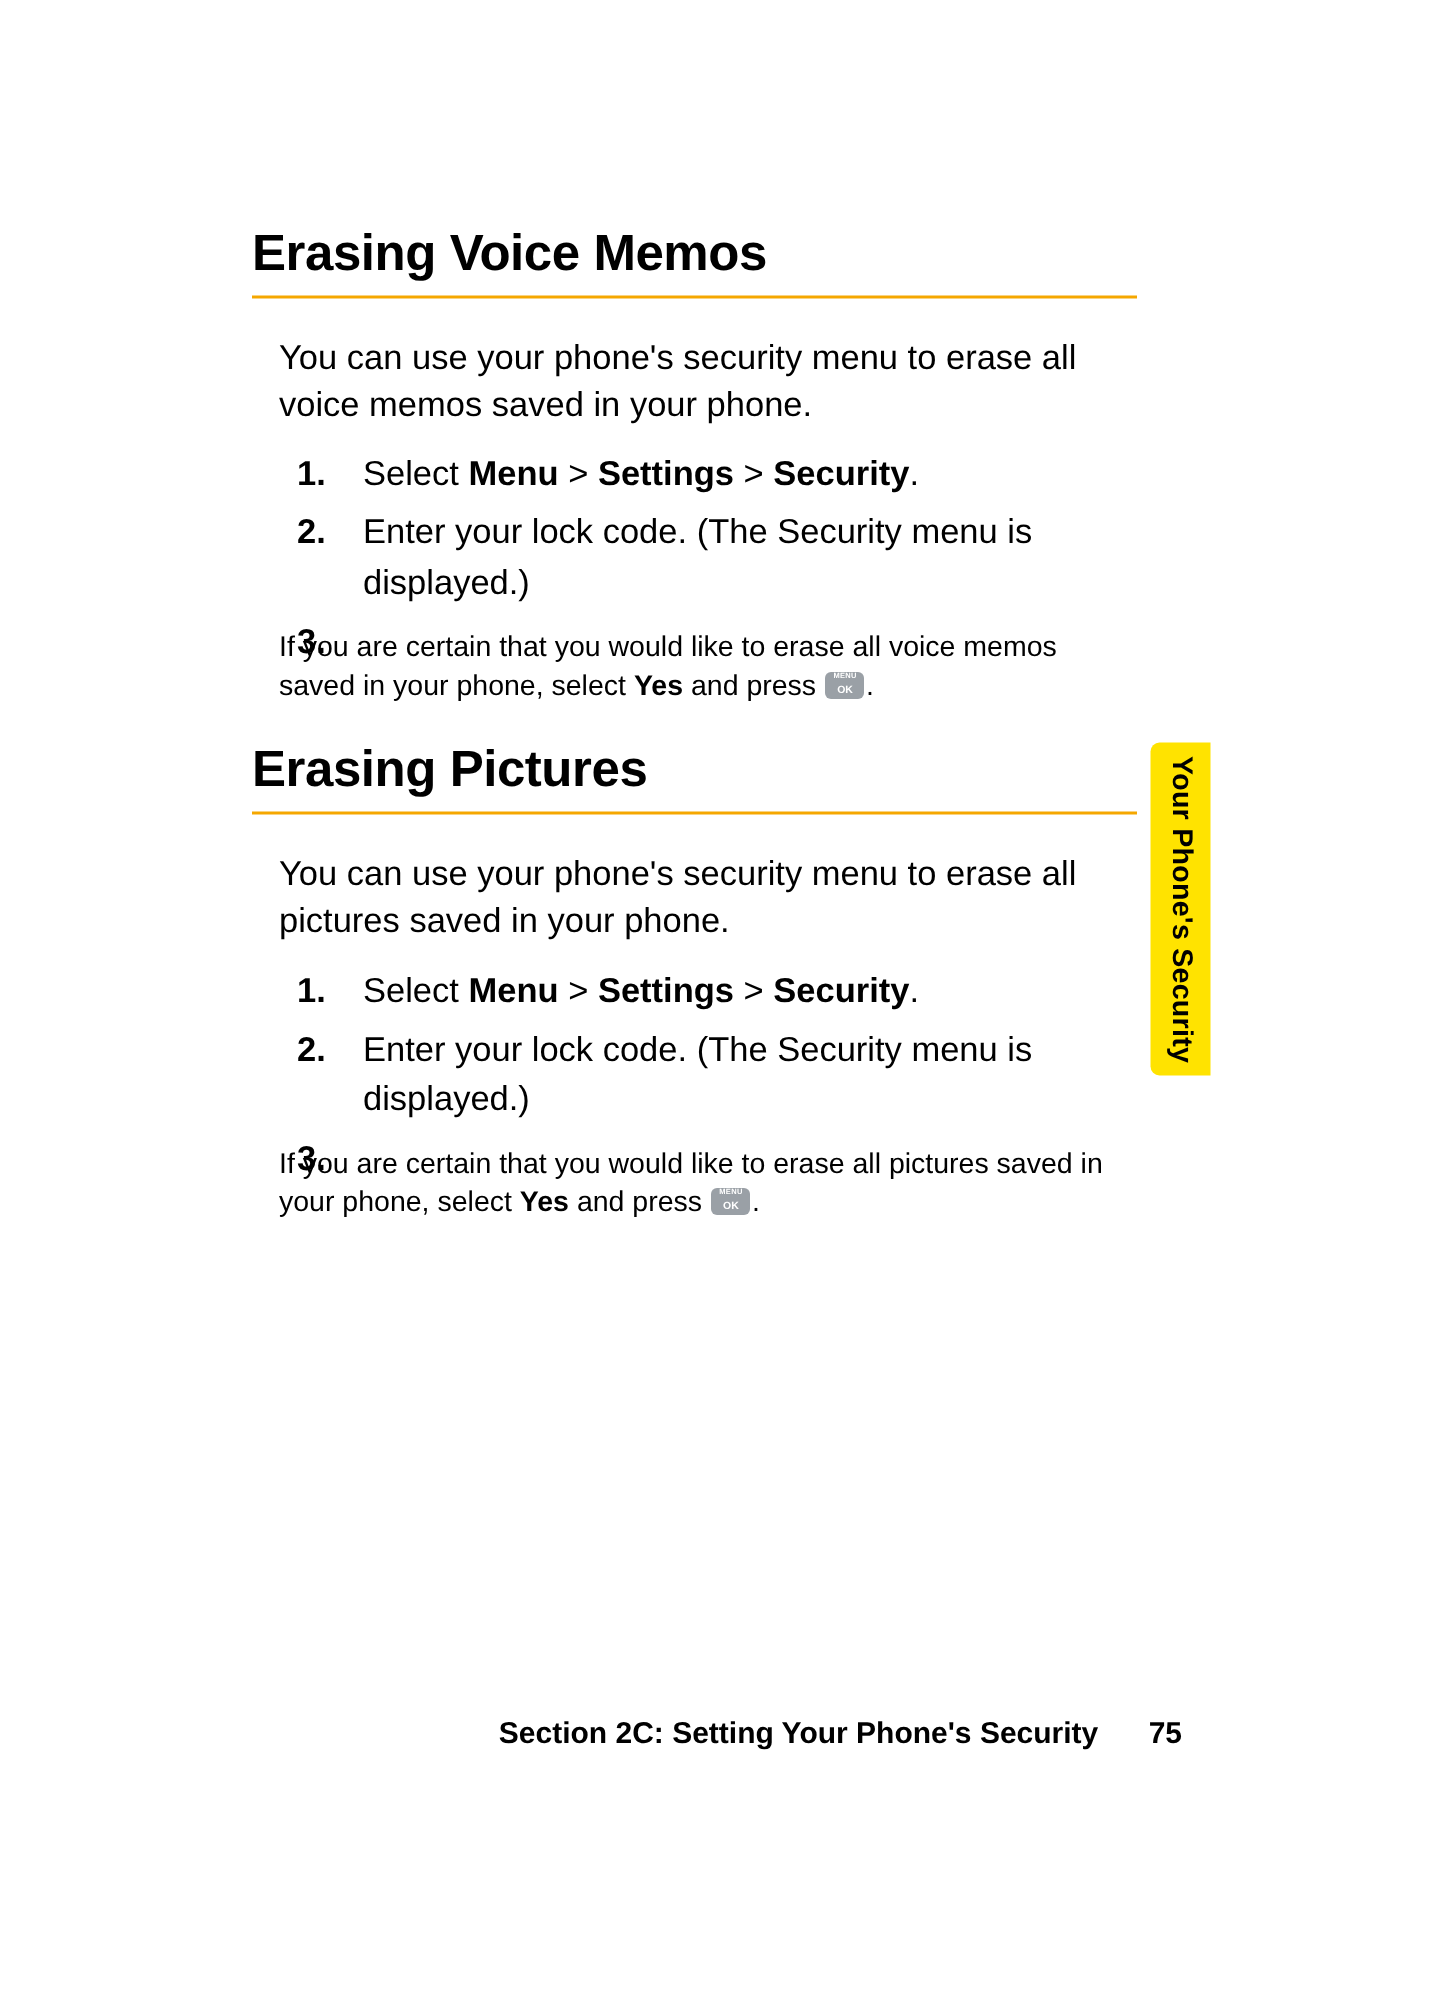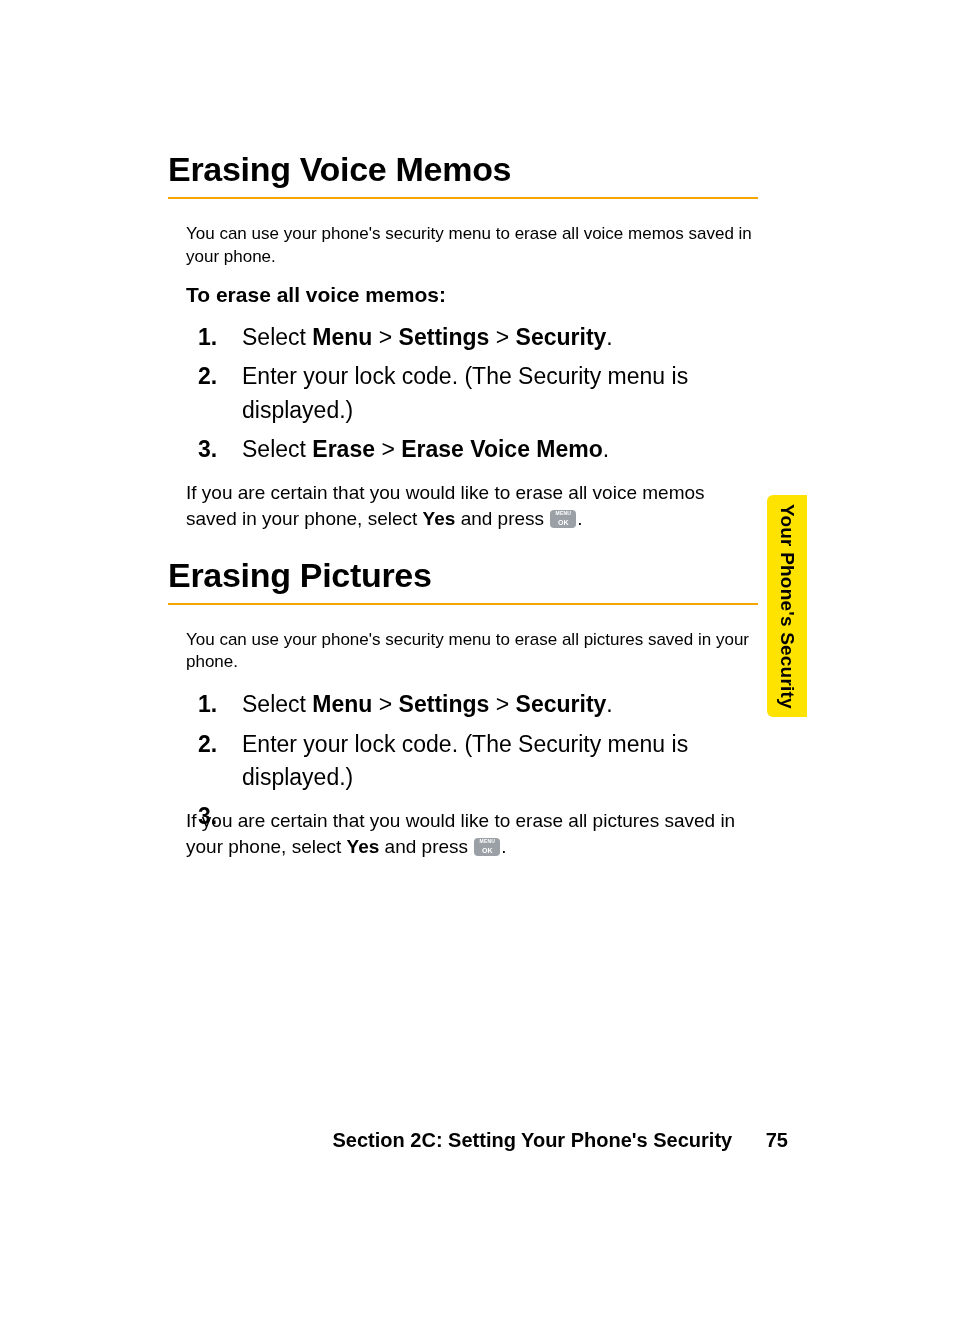--- a/index.html
+++ b/index.html
@@ -28,21 +28,21 @@
     border: none;
     border-top: 2px solid #f5a700;
     margin: 0 0 24px 0;
     width: 590px;
   }
   .body-block {
     margin-left: 18px;
     width: 572px;
   }
   p.intro {
-    font-size: 17px;
+    font-size: 23px;
     line-height: 1.35;
     margin: 0 0 14px 0;
   }
   p.sub {
     font-size: 21px;
     font-weight: 700;
     margin: 0 0 14px 0;
   }
   ol.steps {
     list-style: none;
@@ -118,54 +118,52 @@
   }
   .side-tab span {
     writing-mode: vertical-rl;
     font-weight: 700;
     font-size: 19px;
     letter-spacing: 0.2px;
     color: #000;
   }
   .footer {
     position: absolute;
-    bottom: 184px;
+    bottom: 168px;
     left: 168px;
     right: 166px;
     text-align: right;
     font-size: 20px;
     font-weight: 700;
   }
   .footer .pg {
     display: inline-block;
     margin-left: 28px;
   }
 </style>
 </head>
 <body>
 
 <div class="page">
 
   <h2 class="section-title">Erasing Voice Memos</h2>
   <hr class="rule">
   <div class="body-block">
     <p class="intro">You can use your phone's security menu to erase all voice memos saved in your phone.</p>
-    <p class="sub">To erase all voice memos:</p>
     <ol class="steps">
       <li>
         <span class="num">1.</span>
         <span><span>Select </span><b>Menu</b><span class="gt"> &gt; </span><b>Settings</b><span class="gt"> &gt; </span><b>Security</b><span>.</span></span>
       </li>
       <li>
         <span class="num">2.</span>
         <span>Enter your lock code. (The Security menu is displayed.)</span>
       </li>
       <li>
         <span class="num">3.</span>
-        <span><span>Select </span><b>Erase</b><span class="gt"> &gt; </span><b>Erase Voice Memo</b><span>.</span></span>
       </li>
     </ol>
     <p class="aftertext">
       <span>If you are certain that you would like to erase all voice memos saved in your phone, select </span><b>Yes</b><span> and press </span><span class="kbd-icon"></span><span>.</span>
     </p>
   </div>
 
   <div class="second-section">
     <h2 class="section-title">Erasing Pictures</h2>
     <hr class="rule">

